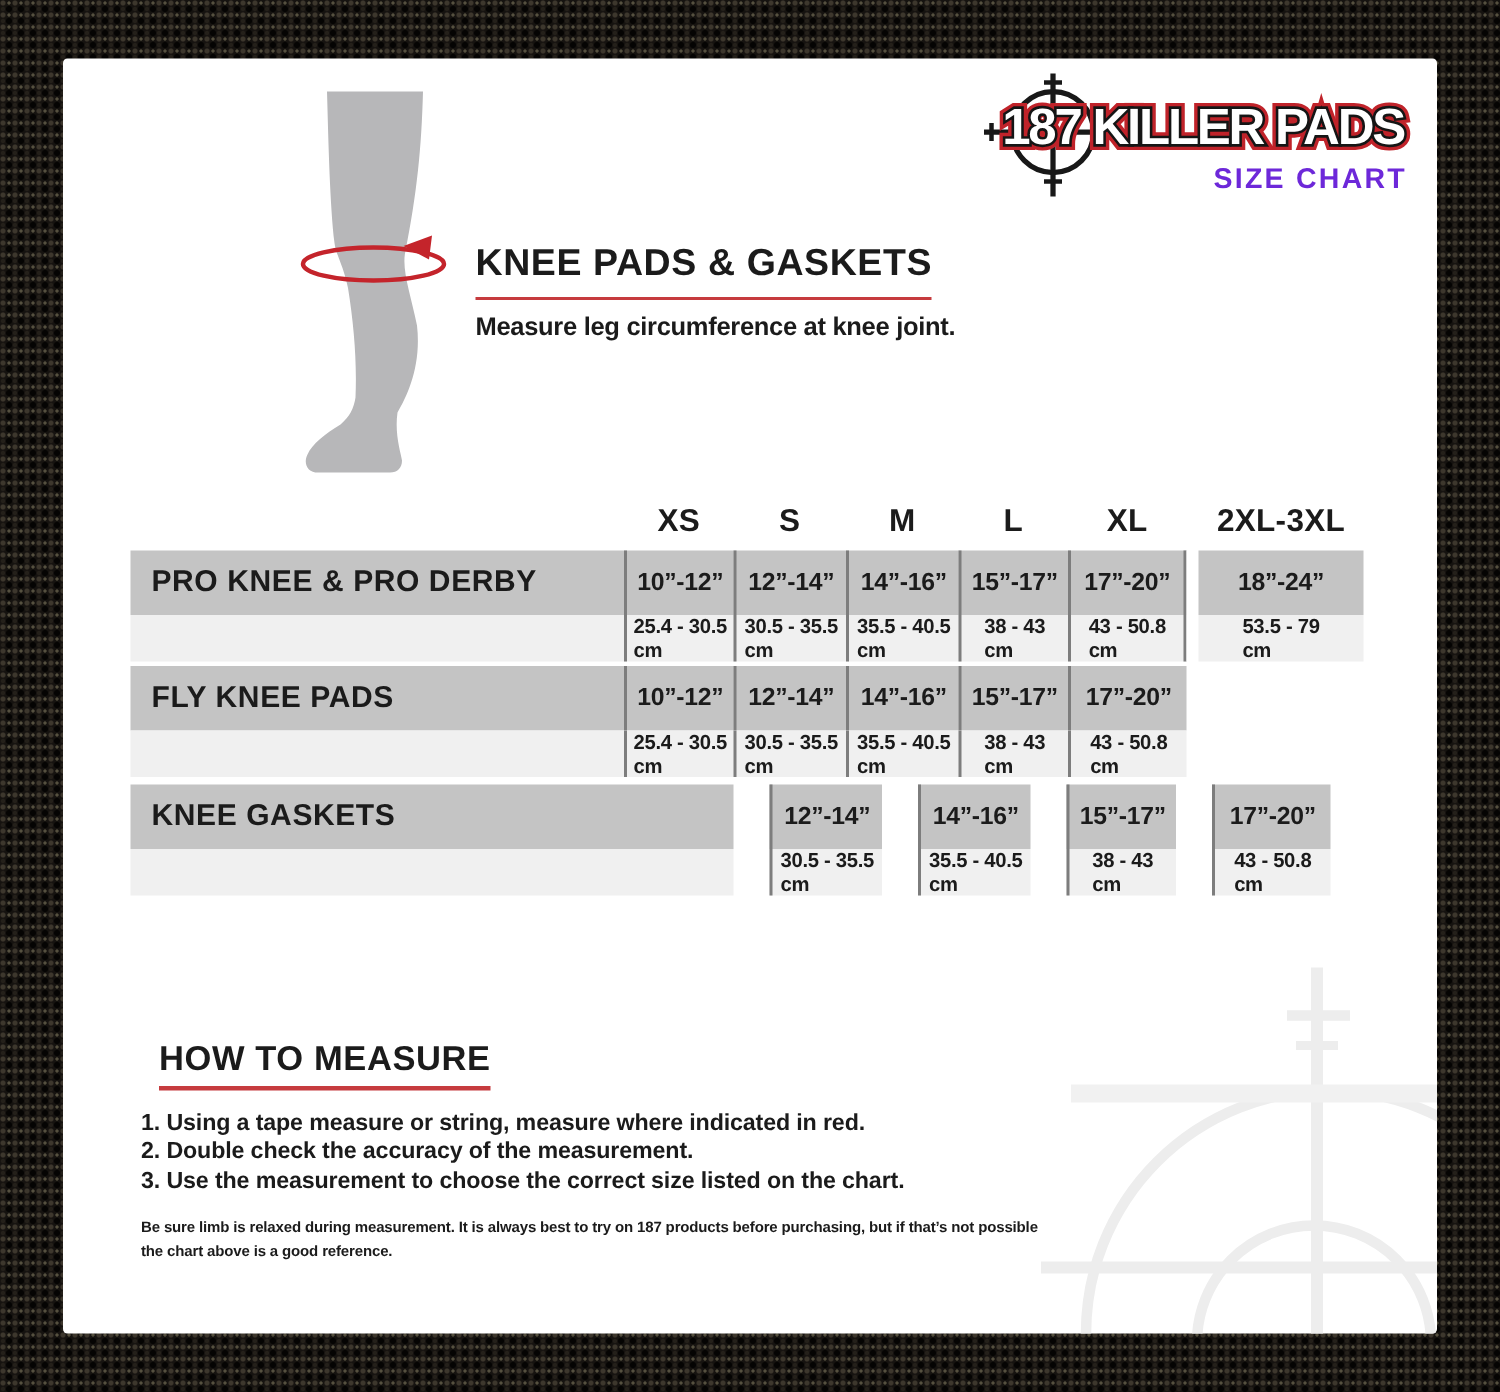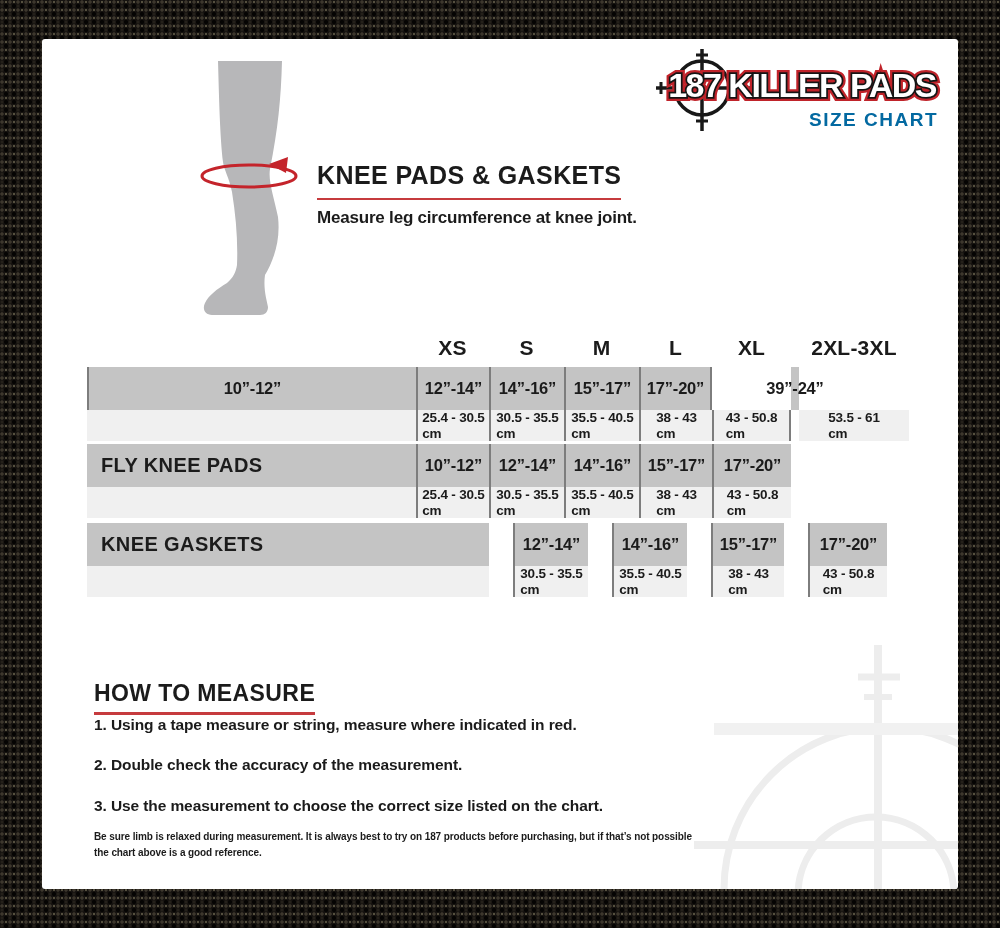--- a/index.html
+++ b/index.html
@@ -35,21 +35,21 @@
   .logo-block{position:absolute;right:20px;top:26px;text-align:right;}
   .logo-wrap{position:relative;display:inline-block;padding:2px 2px;}
   .crosshair{position:absolute;left:-14px;top:-18px;z-index:0;}
   .lt{
     font-size:34px;font-weight:800;letter-spacing:-1.5px;white-space:nowrap;
     display:inline-block;line-height:1.1;
   }
   .lt-red{position:absolute;left:2px;top:2px;z-index:1;color:#c0232a;-webkit-text-stroke:8px #c0232a;}
   .lt-black{position:absolute;left:2px;top:2px;z-index:2;color:#151515;-webkit-text-stroke:3.5px #151515;}
   .lt-white{position:relative;z-index:3;color:#ffffff;}
-  .logo-sub{font-size:19px;font-weight:800;letter-spacing:1.5px;margin-top:3px;color:#0369a1;}
+  .logo-sub{font-size:19px;font-weight:800;letter-spacing:1.5px;margin-top:3px;color:#6d28d9;}
   
   .size-table{position:absolute;left:45px;top:287px;}
   .grid{display:grid;}
   .g-full{grid-template-columns:329px 73px 75px 75px 73px 79px 8px 110px;}
   .g-five{grid-template-columns:329px 73px 75px 75px 73px 79px;}
   .g-gask{grid-template-columns:402px 75px 75px 73px 79px;gap:24px;}
   .thead{height:41px;}
   .thead .hcell{
     display:flex;align-items:flex-end;justify-content:center;
     font-size:21px;font-weight:800;padding-bottom:7px;letter-spacing:.2px;
@@ -64,24 +64,24 @@
   .br{border-right:2px solid #7d7d7d;}
   .label-cell{justify-content:flex-start;padding-left:14px;font-size:20px;font-weight:800;letter-spacing:.4px;}
   .inch{font-size:16.5px;font-weight:800;letter-spacing:-0.2px;}
   .cmwrap{display:inline-block;text-align:left;font-size:13.5px;font-weight:700;line-height:1.15;letter-spacing:-0.2px;}
   .cm-unit{display:block;}
   .tgap4{height:5px;}
   .tgap7{height:7px;}
   
   .how-to{position:absolute;left:52px;top:641px;width:640px;}
   .how-to h2{
-    margin:0;font-size:23px;font-weight:800;letter-spacing:.4px;
+    margin:12px;font-size:23px;font-weight:800;letter-spacing:.4px;
     display:inline-block;border-bottom:3px solid #c63b3e;padding-bottom:5px;
   }
-  .step{margin-top:21px;font-size:15.5px;font-weight:700;letter-spacing:-0.1px;line-height:1.25;}
+  .step{margin-top:0;font-size:15.5px;font-weight:700;letter-spacing:-0.1px;line-height:1.25;}
   .step:first-of-type{margin-top:0;}
   .note{margin:14px 0 0;font-size:10px;font-weight:700;letter-spacing:-0.1px;max-width:614px;line-height:1.6;}
   
   .watermark{position:absolute;right:-6px;bottom:-8px;z-index:0;}
   .above{z-index:1;}
 </style>
 </head>
 <body>
 
 <div class="frame">
@@ -144,48 +144,49 @@
         <div class="hcell">XS</div>
         <div class="hcell">S</div>
         <div class="hcell">M</div>
         <div class="hcell">L</div>
         <div class="hcell">XL</div>
         <div></div>
         <div class="hcell">2XL-3XL</div>
       </div>
 
       <div class="grid g-full r-gray">
+        <div class="cell label-cell">PRO KNEE &amp; PRO DERBY</div>
         <div class="cell inch bl">10”-12”</div>
         <div class="cell inch bl">12”-14”</div>
         <div class="cell inch bl">14”-16”</div>
         <div class="cell inch bl">15”-17”</div>
         <div class="cell inch bl br">17”-20”</div>
         <div class="cell gap"></div>
-        <div class="cell inch">39”-24”</div>
+        <div class="cell inch">18”-24”</div>
       </div>
       <div class="grid g-full r-light">
         <div class="cell"></div>
         <div class="cell bl">
             <span class="cmwrap"><span>25.4 - 30.5</span><span class="cm-unit">cm</span></span>
           </div>
         <div class="cell bl">
             <span class="cmwrap"><span>30.5 - 35.5</span><span class="cm-unit">cm</span></span>
           </div>
         <div class="cell bl">
             <span class="cmwrap"><span>35.5 - 40.5</span><span class="cm-unit">cm</span></span>
           </div>
         <div class="cell bl">
             <span class="cmwrap"><span>38 - 43</span><span class="cm-unit">cm</span></span>
           </div>
         <div class="cell bl br">
             <span class="cmwrap"><span>43 - 50.8</span><span class="cm-unit">cm</span></span>
           </div>
         <div class="cell gap"></div>
         <div class="cell">
-            <span class="cmwrap"><span>53.5 - 61</span><span class="cm-unit">cm</span></span>
+            <span class="cmwrap"><span>53.5 - 79</span><span class="cm-unit">cm</span></span>
           </div>
       </div>
 
       <div class="tgap4"></div>
 
       <div class="grid g-five r-gray">
         <div class="cell label-cell">FLY KNEE PADS</div>
         <div class="cell inch bl">10”-12”</div>
         <div class="cell inch bl">12”-14”</div>
         <div class="cell inch bl">14”-16”</div>

